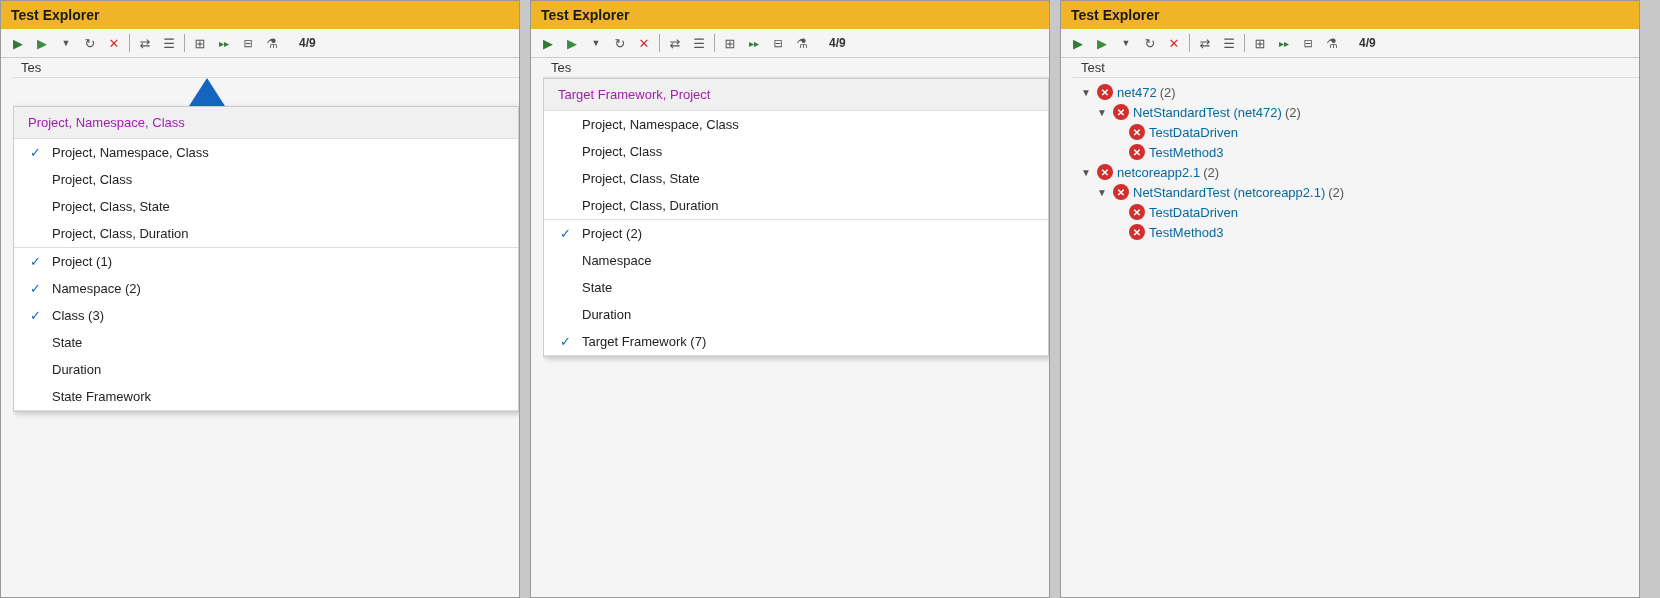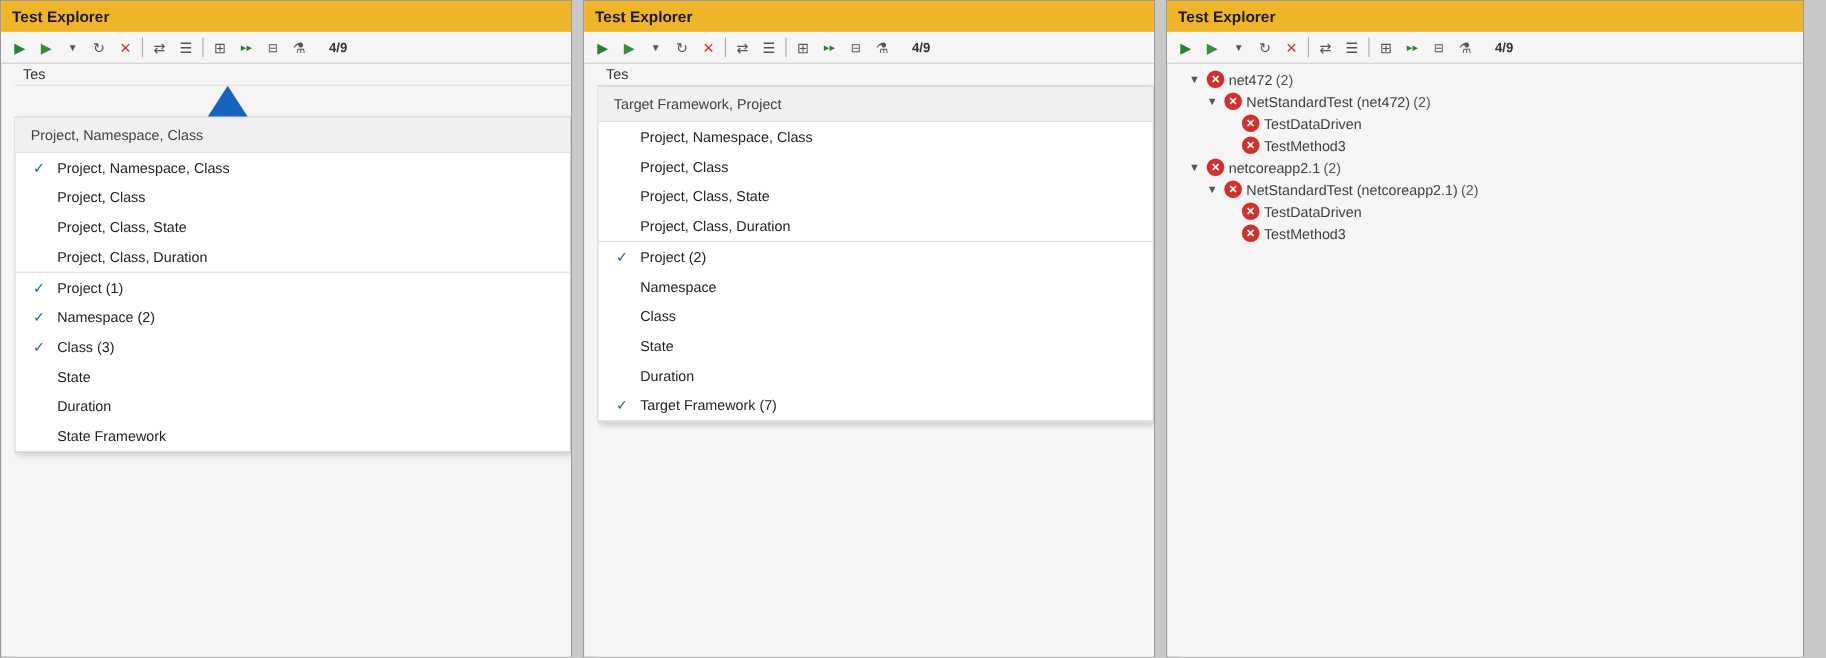--- a/index.html
+++ b/index.html
@@ -92,21 +92,21 @@
       left: 0;
       right: 0;
       background: white;
       border: 1px solid #ccc;
       z-index: 10;
       box-shadow: 2px 2px 6px rgba(0,0,0,0.2);
     }
 
     .dropdown-header {
       padding: 8px 14px;
-      color: #404040;
+      color: #a21caf;
       font-size: 13px;
       background: #f0f0f0;
       border-bottom: 1px solid #ddd;
       display: flex;
       align-items: center;
       gap: 6px;
     }
 
     .dropdown-section {
       border-bottom: 1px solid #ddd;
@@ -167,21 +167,21 @@
       border-radius: 50%;
       background: #d32f2f;
       color: white;
       font-size: 10px;
       font-weight: bold;
       margin-right: 4px;
       flex-shrink: 0;
     }
 
     .item-label {
-      color: #404040;
+      color: #0369a1;
     }
 
     .item-count {
       color: #555;
       margin-left: 3px;
     }
 
     
     .panel-left {
       width: 520px;
@@ -343,24 +343,20 @@
           <div class="dropdown-item">
             <span class="check">✓</span>
             <span>Project (2)</span>
           </div>
           <div class="dropdown-item">
             <span class="no-check"></span>
             <span>Namespace</span>
           </div>
           <div class="dropdown-item">
             <span class="no-check"></span>
-            <span>Class</span>
-          </div>
-          <div class="dropdown-item">
-            <span class="no-check"></span>
             <span>State</span>
           </div>
           <div class="dropdown-item">
             <span class="no-check"></span>
             <span>Duration</span>
           </div>
           <div class="dropdown-item">
             <span class="check">✓</span>
             <span>Target Framework (7)</span>
           </div>
@@ -384,20 +380,21 @@
     <div class="toolbar-btn" style="color:#555;">⇄</div>
     <div class="toolbar-btn" style="color:#555;">☰</div>
     <div class="toolbar-separator"></div>
     <div class="toolbar-btn" style="color:#555;">⊞</div>
     <div class="toolbar-btn" style="color:#2e7d32; font-size:10px;">▸▸</div>
     <div class="toolbar-btn" style="color:#555; font-size:11px;">⊟</div>
     <div class="toolbar-btn icon-beaker">⚗</div>
     <span class="toolbar-text icon-count">4/9</span>
   </div>
   <div class="panel-content">
+    <div class="test-label-bar">Test</div>
     <div class="tree-area">
       <div class="tree-view">
 
         <div class="tree-item tree-indent-1">
           <span class="expand-arrow">▼</span>
           <span class="error-icon">✕</span>
           <span class="item-label">net472</span>
           <span class="item-count">(2)</span>
         </div>
 

